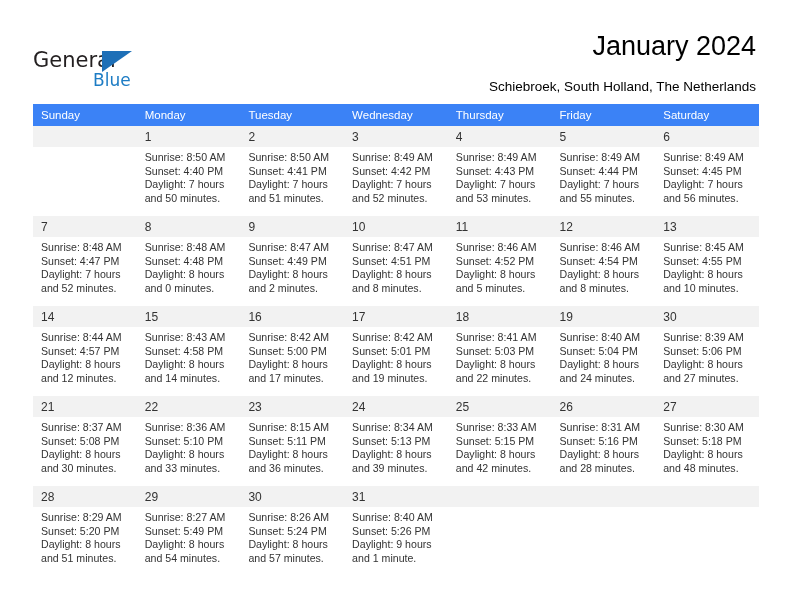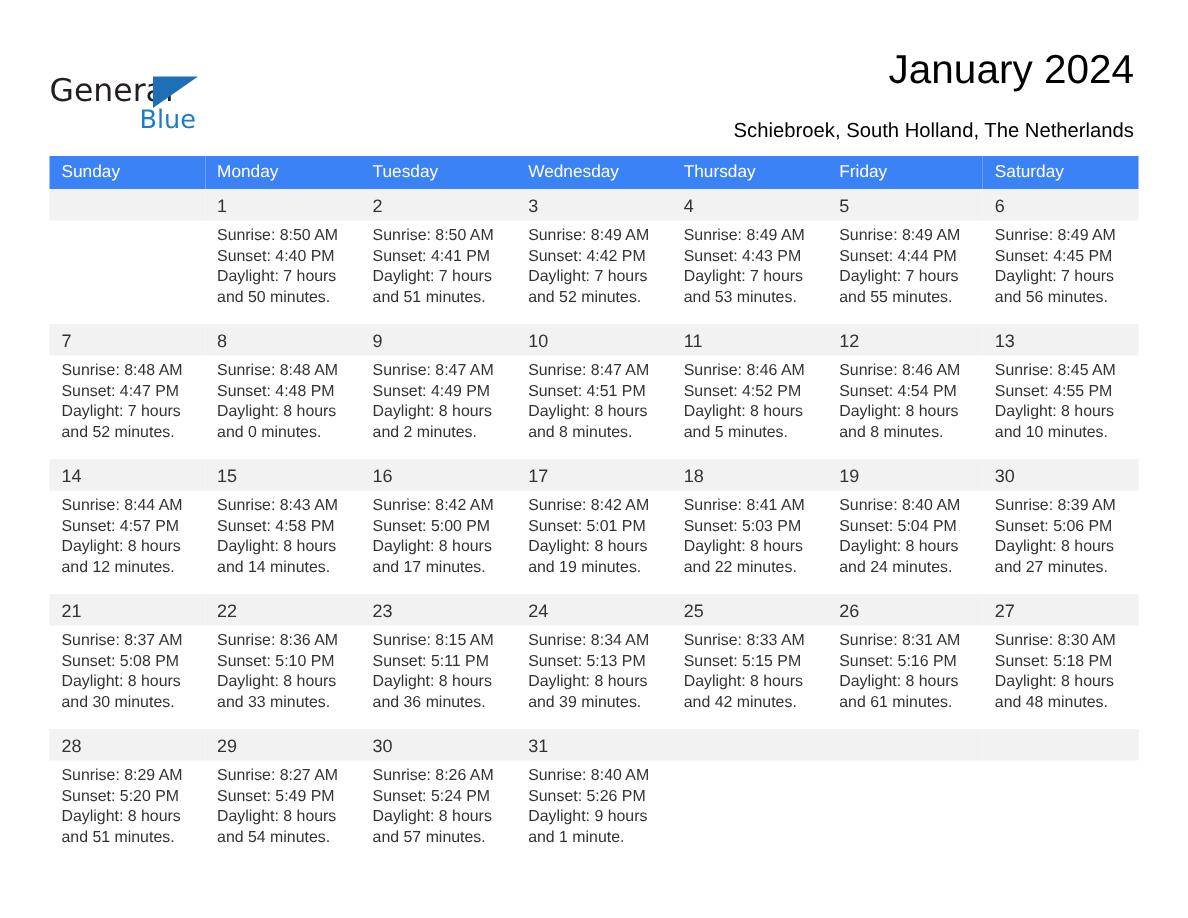--- a/index.html
+++ b/index.html
@@ -406,21 +406,21 @@
               <div>Daylight: 8 hours</div>
               <div>and 42 minutes.</div>
             </div>
           </td>
           <td>
             <span class="daynum">26</span>
             <div class="info">
               <div>Sunrise: 8:31 AM</div>
               <div>Sunset: 5:16 PM</div>
               <div>Daylight: 8 hours</div>
-              <div>and 61 minutes.</div>
+              <div>and 28 minutes.</div>
             </div>
           </td>
           <td>
             <span class="daynum">27</span>
             <div class="info">
               <div>Sunrise: 8:30 AM</div>
               <div>Sunset: 5:18 PM</div>
               <div>Daylight: 8 hours</div>
               <div>and 48 minutes.</div>
             </div>

